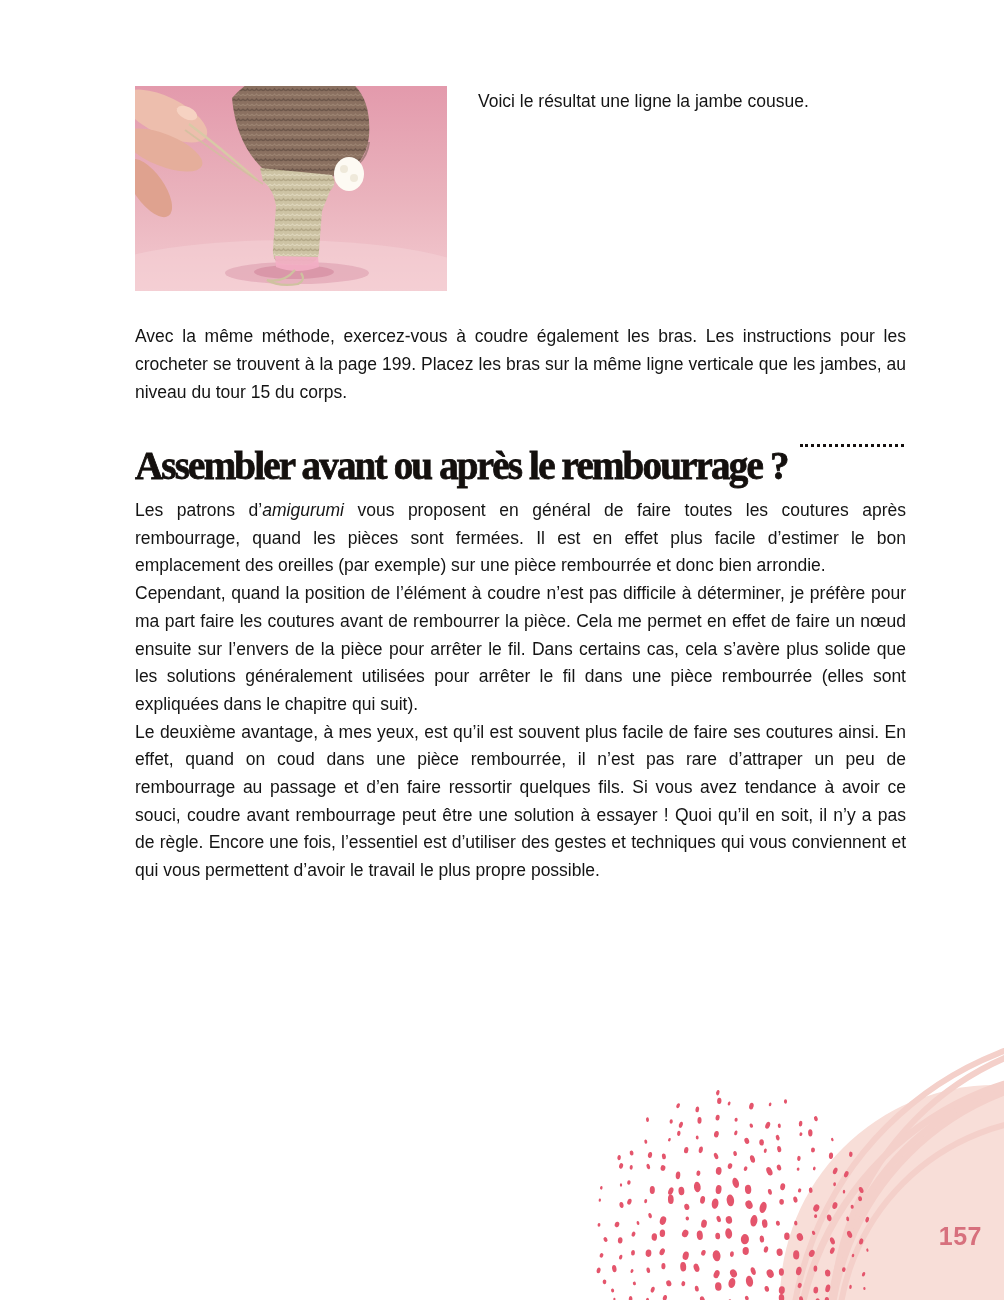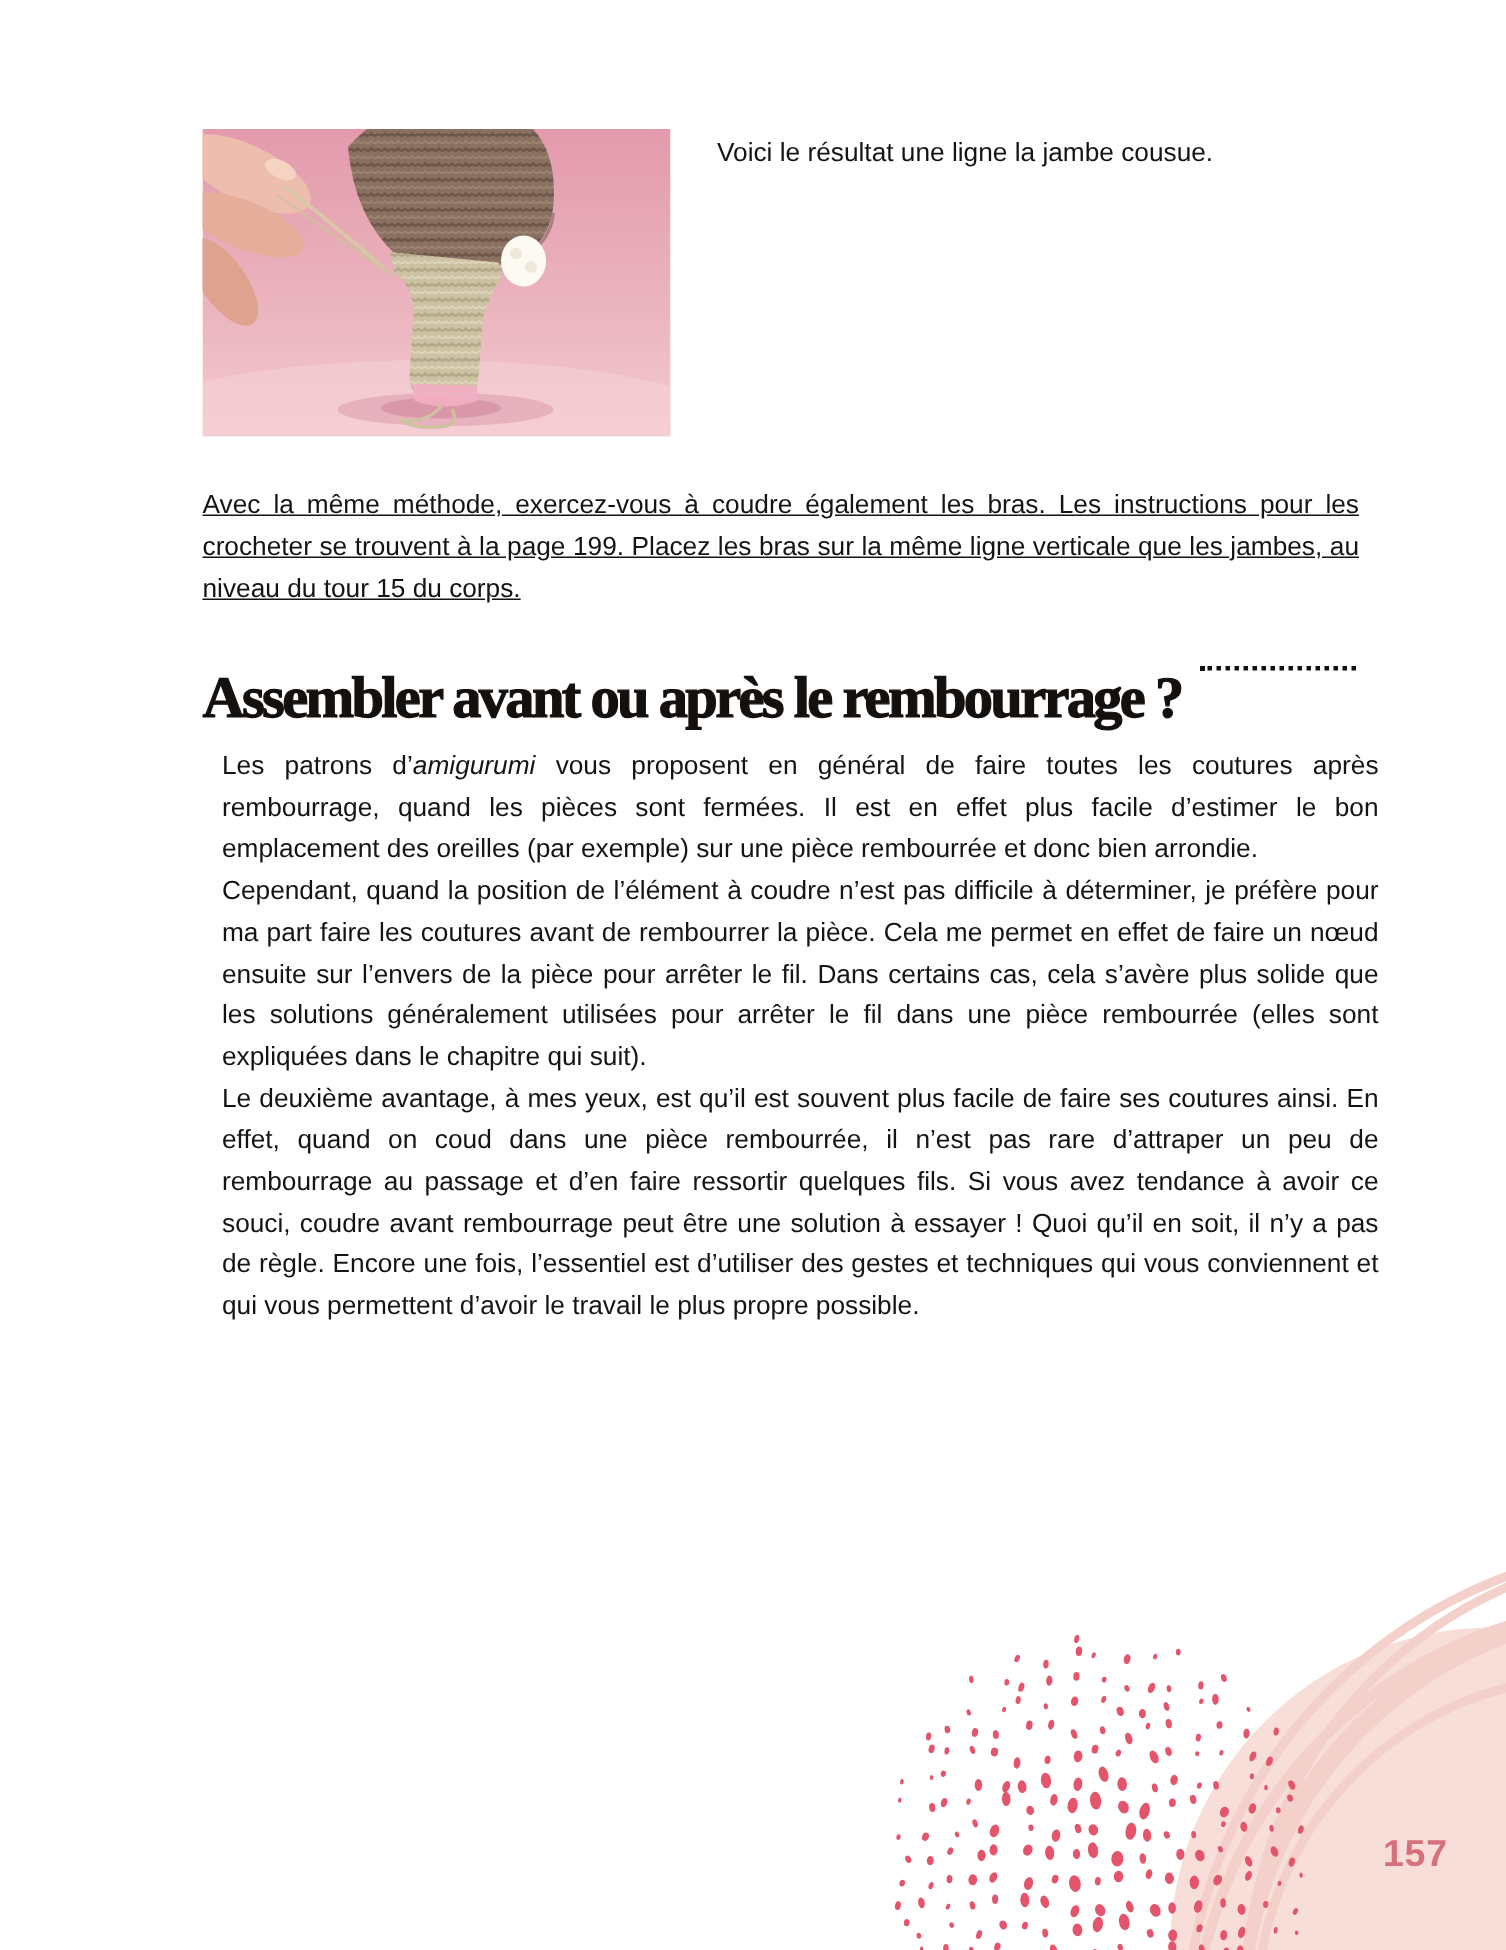--- a/index.html
+++ b/index.html
@@ -22,21 +22,21 @@
   
   .caption {
     position: absolute; left: 478px; top: 88px; width: 430px;
     font-size: 17.5px; line-height: 26px; color: #141414;
   }
 
   
   .intro {
     position: absolute; left: 135px; top: 322px; width: 771px;
     margin: 0; font-size: 17.5px; line-height: 28px;
-    text-align: justify; color: #141414; text-decoration: underline;
+    text-align: justify; color: #141414;
   }
 
   
   .heading-row {
     position: absolute; left: 135px; top: 444px; width: 771px;
     display: flex; align-items: flex-start;
   }
   .heading {
     margin: 0; white-space: nowrap;
     font-family: "Liberation Serif", serif;
@@ -45,36 +45,36 @@
     -webkit-text-stroke: 0.8px #14100e;
   }
   .leader {
     flex: 1 1 auto; min-width: 40px; height: 0;
     border-bottom: 3.5px dotted #14100e;
     margin: 0 2px 9px 12px;
   }
 
   
   .bodytext {
-    position: absolute; left: 148px; top: 497px; width: 771px;
+    position: absolute; left: 135px; top: 497px; width: 771px;
     font-size: 17.5px; line-height: 27.7px; text-align: justify;
     color: #141414;
   }
   .bodytext p { margin: 0; }
   .bodytext em { font-style: italic; }
 
   
   .decoration {
     position: absolute; left: 0; top: 0; width: 1004px; height: 1300px;
     pointer-events: none;
   }
   .page-number {
     position: absolute; left: 922px; top: 1222px; width: 60px;
     font-size: 25px; font-weight: 700; letter-spacing: 0.5px;
-    text-align: left;
+    text-align: right;
   }
 </style>
 </head>
 <body>
 
 <main>
 
   <figure class="photo">
     <svg viewBox="0 0 312 205" preserveAspectRatio="none">
       <defs>

